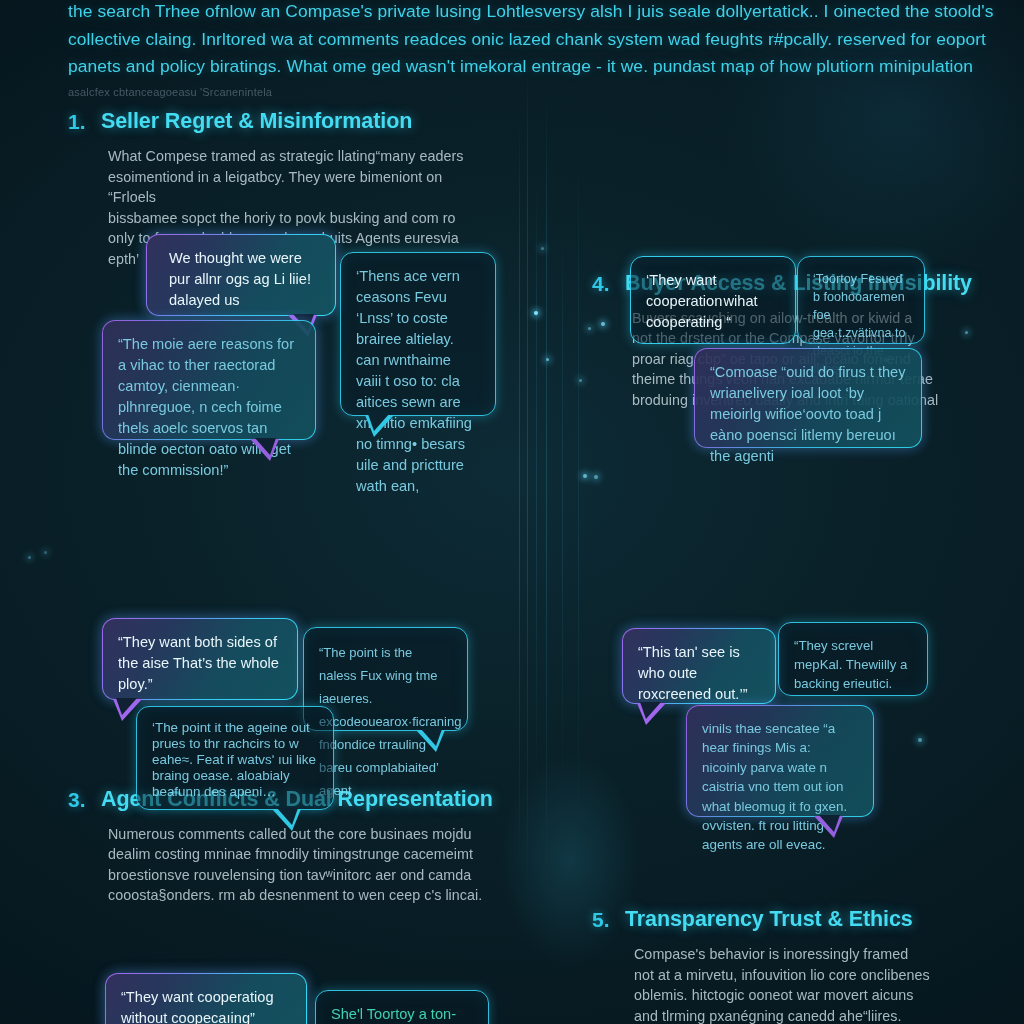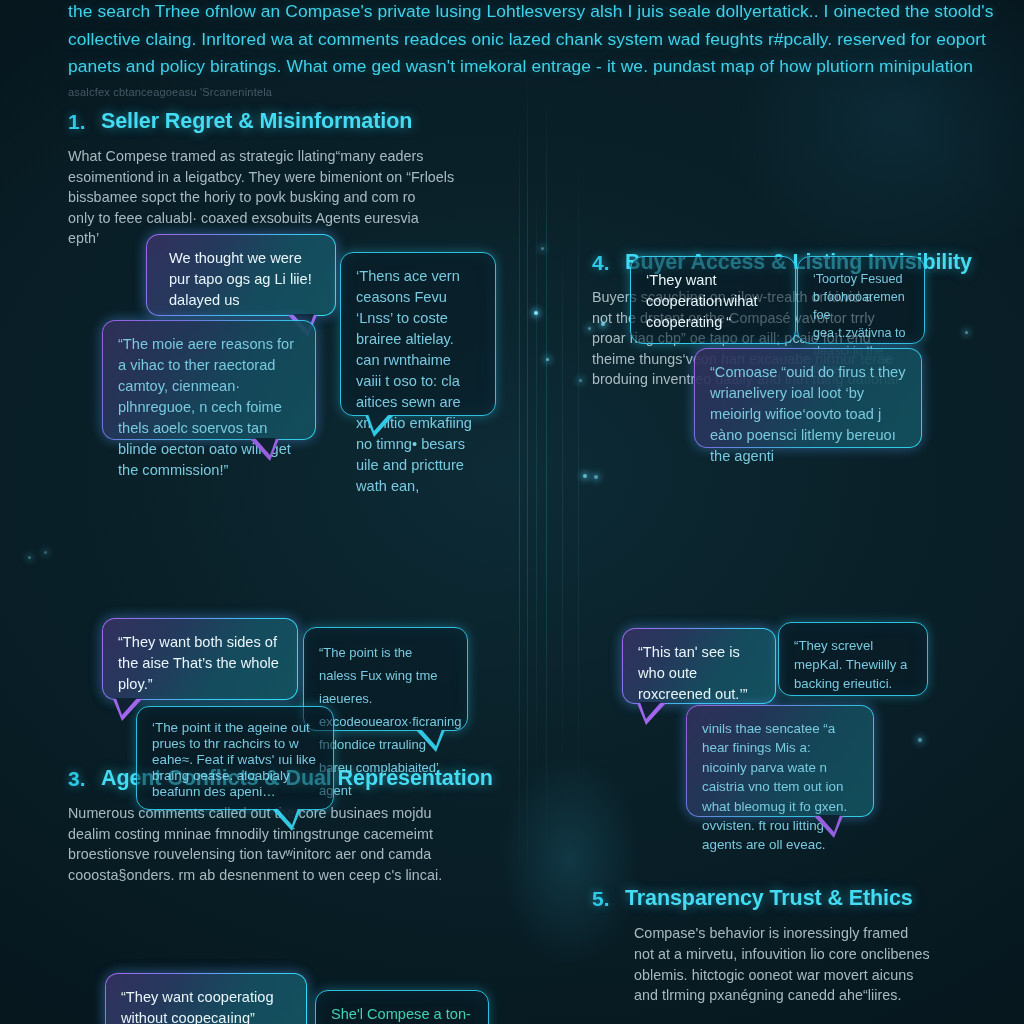--- a/index.html
+++ b/index.html
@@ -123,20 +123,21 @@
   .sec-title {
     font-size: 21.5px;
     font-weight: bold;
     color: #44dcf3;
     line-height: 27px;
     text-shadow: 0 0 11px rgba(55,215,245,0.55);
     letter-spacing: -0.1px;
   }
   .sec-body {
     margin-top: 11px;
+    margin-left: 40px;
     font-size: 14.3px;
     line-height: 20.6px;
     color: #c2d3da;
     opacity: .86;
     letter-spacing: .05px;
   }
 
   
   .bubble {
     position: absolute;
@@ -250,21 +251,21 @@
     <div class="sec-body">
       <div>What Compese tramed as  strategic llating“many eaders</div>
       <div>esoimentiond in a leigatbcy. They were bimeniont on “Frloels</div>
       <div>bissbamee sopct the horiy to povk busking and com ro</div>
       <div>only to feee caluabl· coaxed exsobuits  Agents euresvia</div>
       <div>epth’</div>
     </div>
   </div>
 
   <div class="bubble grad" style="left:146px; top:234px; width:190px; height:82px; padding-left:22px;">
-    <span class="bub-txt">We thought we were pur tapo ogs ag Li liie! dalayed us</span>
+    <span class="bub-txt">We thought we were pur allnr ogs ag Li liie! dalayed us</span>
     <span class="tail tail-br purple" style="right:18px; bottom:-22px;"></span>
   </div>
 
   <div class="bubble cyan-only dim" style="left:340px; top:252px; width:156px; height:164px;">
     <span class="bub-txt">‘Thens ace vern ceasons Fevu ‘Lnss’ to coste brairee altielay.  can rwnthaime vaiii t oso to: cla aitices sewn are xmblitio emkafiing no timng• besars uile and prictture wath ean,</span>
     <span class="tail tail-bl" style="left:24px; bottom:-22px;"></span>
   </div>
 
   <div class="bubble grad dim" style="left:102px; top:320px; width:214px; height:120px;">
     <span class="bub-txt">“The moie aere reasons for a vihac to ther raectorad camtoy, cienmean· plhnreguoe, n cech foime thels aoelc soervos tan blinde oecton oato wilh get the commission!”</span>
@@ -351,16 +352,16 @@
   <div class="bubble grad dim" style="left:686px; top:705px; width:188px; height:112px; font-size:13.4px; line-height:19.4px;">
     <span class="bub-txt">vinils thae sencatee “a hear finings Mis a: nicoinly parva wate n caistria  vno ttem out ion what bleomug it fo gxen.   ovvisten. ft rou litting agents are oll eveac.</span>
     <span class="tail tail-br purple" style="right:30px; bottom:-22px;"></span>
   </div>
 
   <div class="bubble grad" style="left:105px; top:973px; width:202px; height:64px;">
     <span class="bub-txt">“They want cooperatiog without coopecaıing”</span>
   </div>
 
   <div class="bubble cyan-only dim" style="left:315px; top:990px; width:174px; height:52px; color:#46e0c0;">
-    <span class="bub-txt">She'l Compese a ton-</span>
+    <span class="bub-txt">She'l Toortoy a ton-</span>
   </div>
 
 </div>
 
 </body></html>

